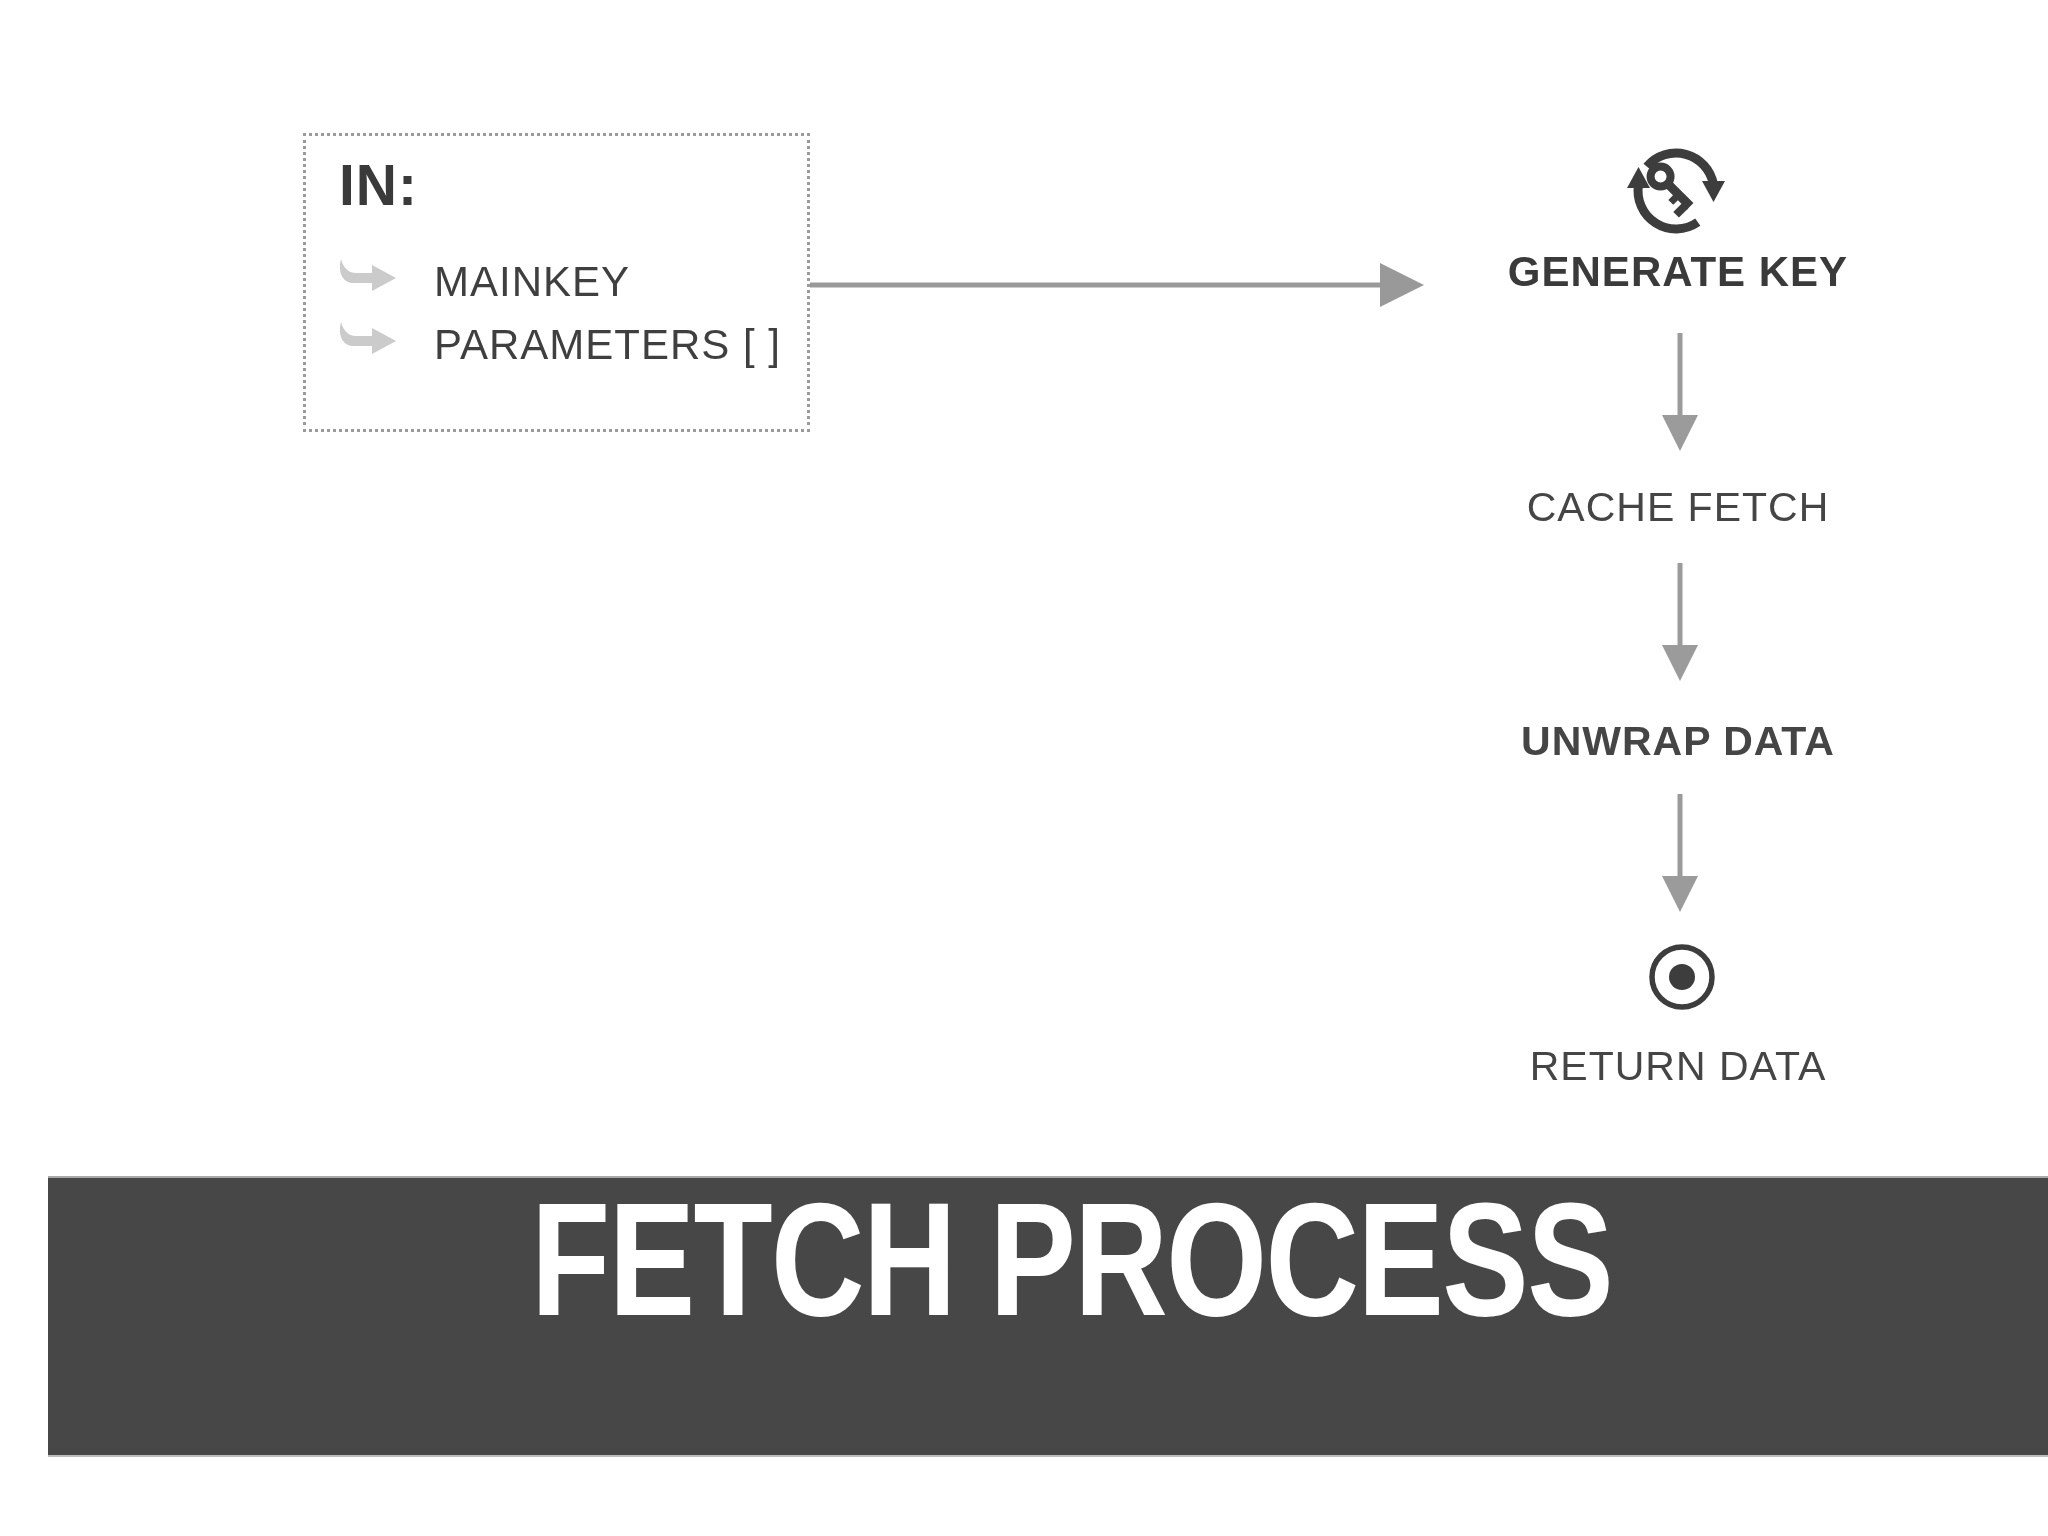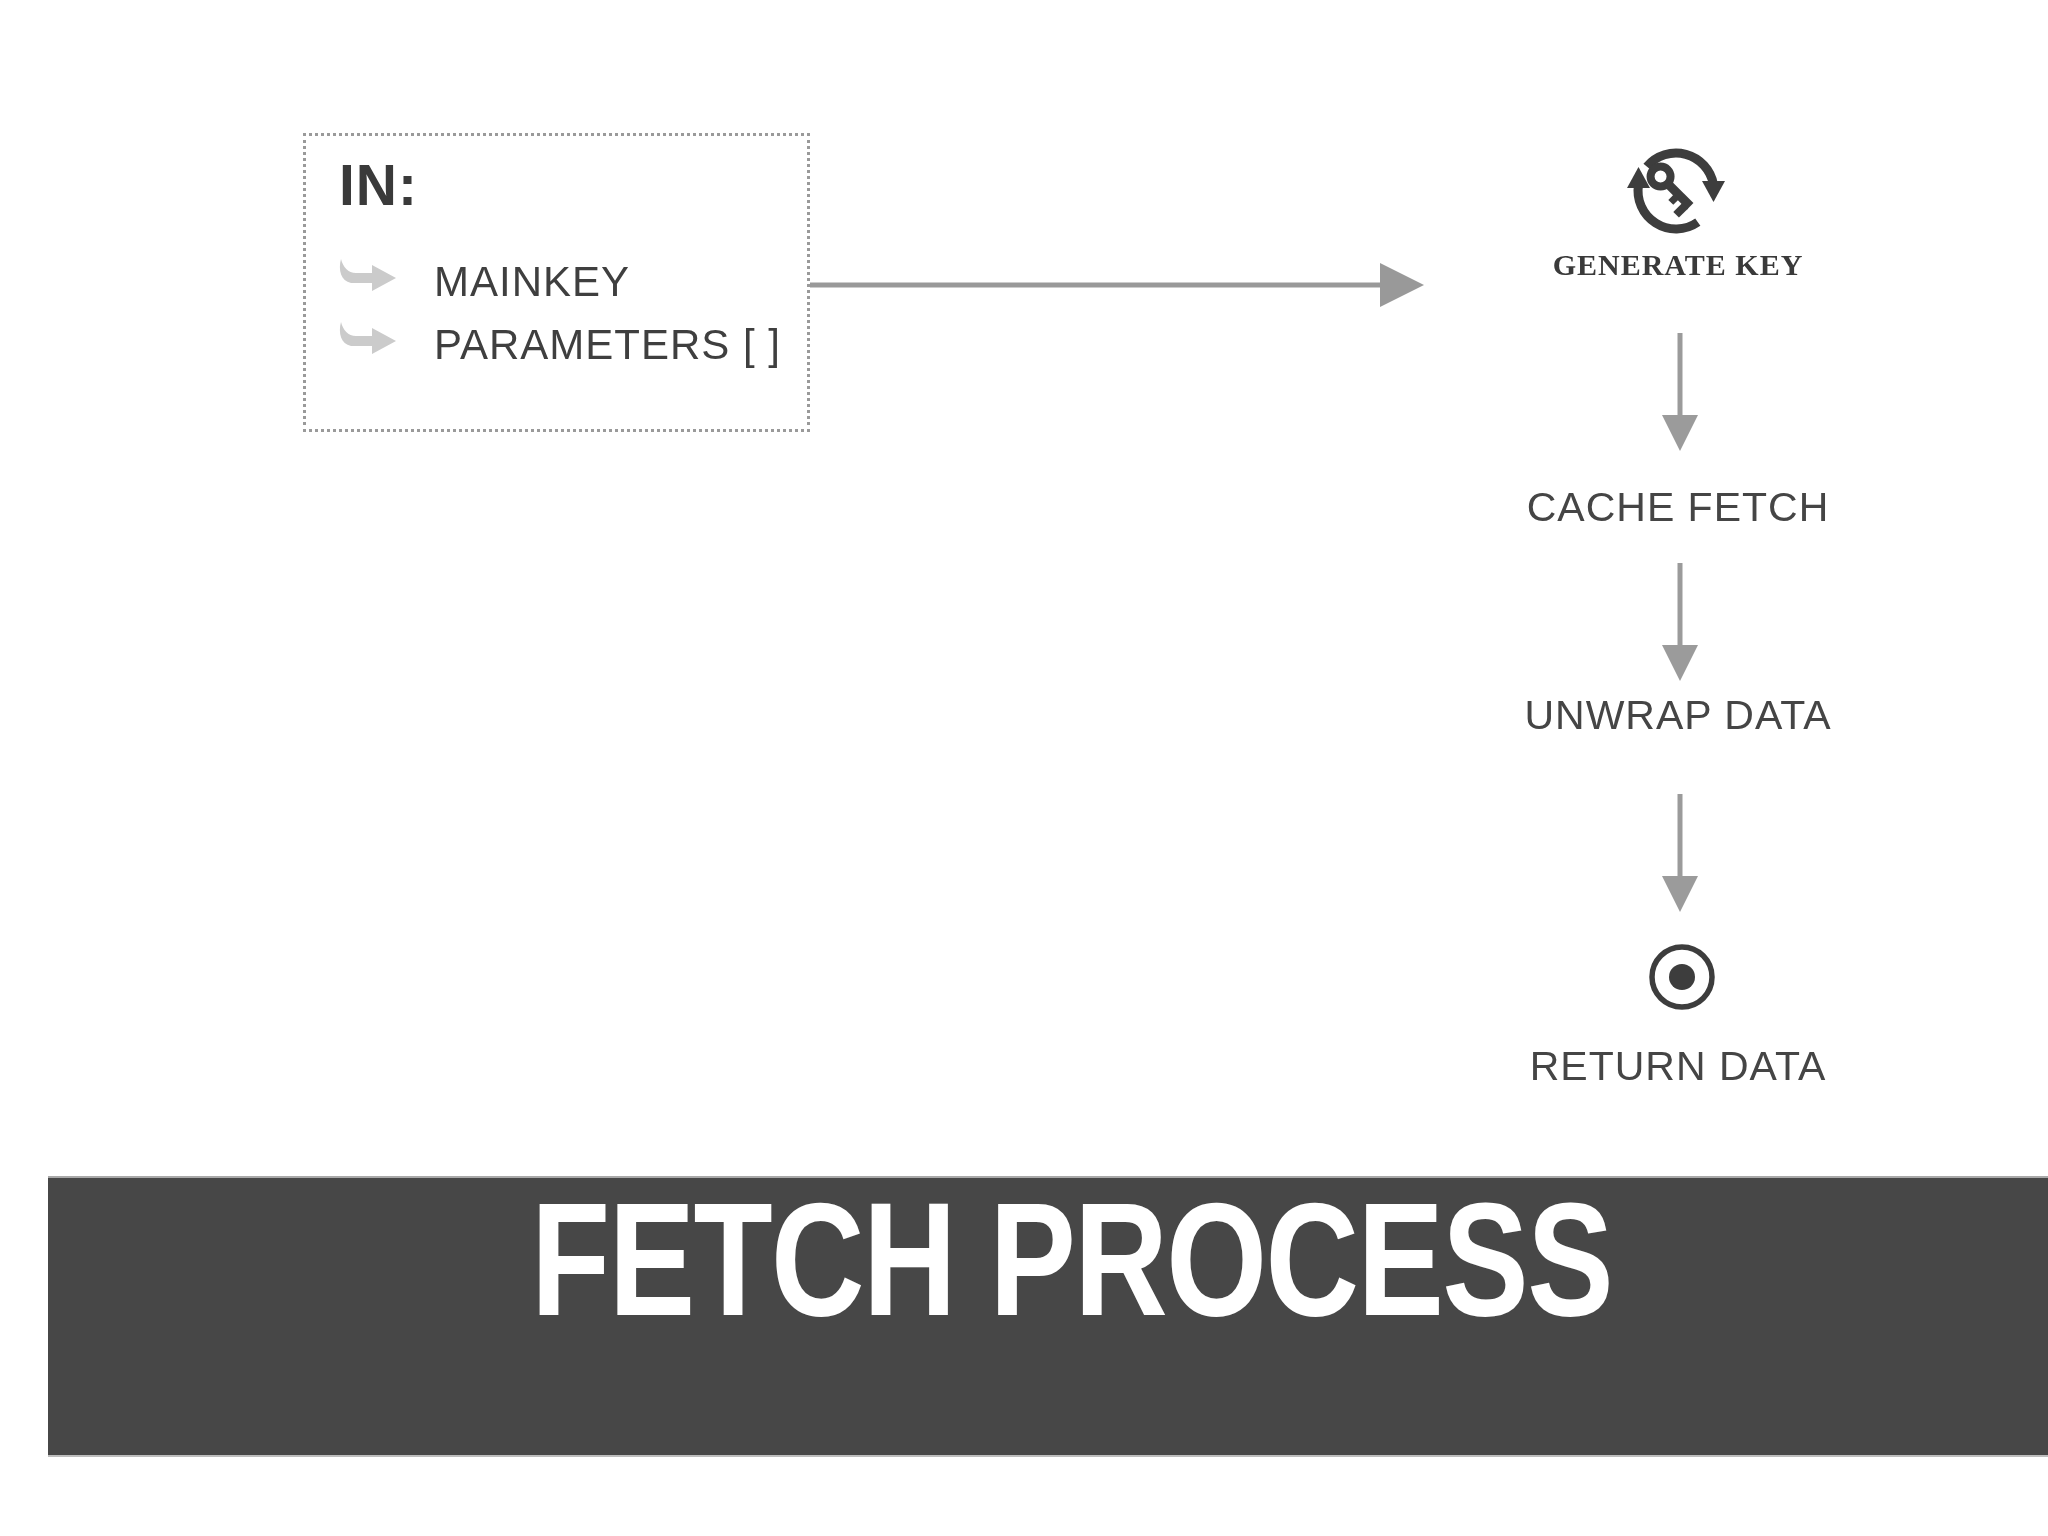--- a/index.html
+++ b/index.html
@@ -38,24 +38,24 @@
   .v-arrow{position:absolute;left:1610px;}
   .v-arrow.a1{top:333px;}
   .v-arrow.a2{top:563px;}
   .v-arrow.a3{top:794px;}
 
   
   .node-label{
     position:absolute;left:1410px;width:440px;text-align:center;
     font-size:41px;color:#454545;letter-spacing:1px;white-space:nowrap;
   }
-  .node-label.bold{font-weight:bold;font-size:30px;color:#3a3a3a;font-family:Liberation Serif, serif;}
+  .node-label.bold{font-weight:bold;font-size:42px;color:#3a3a3a;}
   .label-generate{top:248px;}
   .label-cache{top:484px;}
-  .label-unwrap{top:692px;}
+  .label-unwrap{top:718px;font-weight:bold;}
   .label-return{top:1043px;}
 
   .key-icon{position:absolute;left:1576px;top:137px;width:104px;height:104px;}
   .record-icon{position:absolute;left:1598px;top:941px;width:72px;height:72px;}
 
   
   .footer{
     position:absolute;left:0;top:1176px;width:2048px;height:277px;
     background:#474747;
     border-top:2px solid #a9a9a9;border-bottom:2px solid #bdbdbd;

